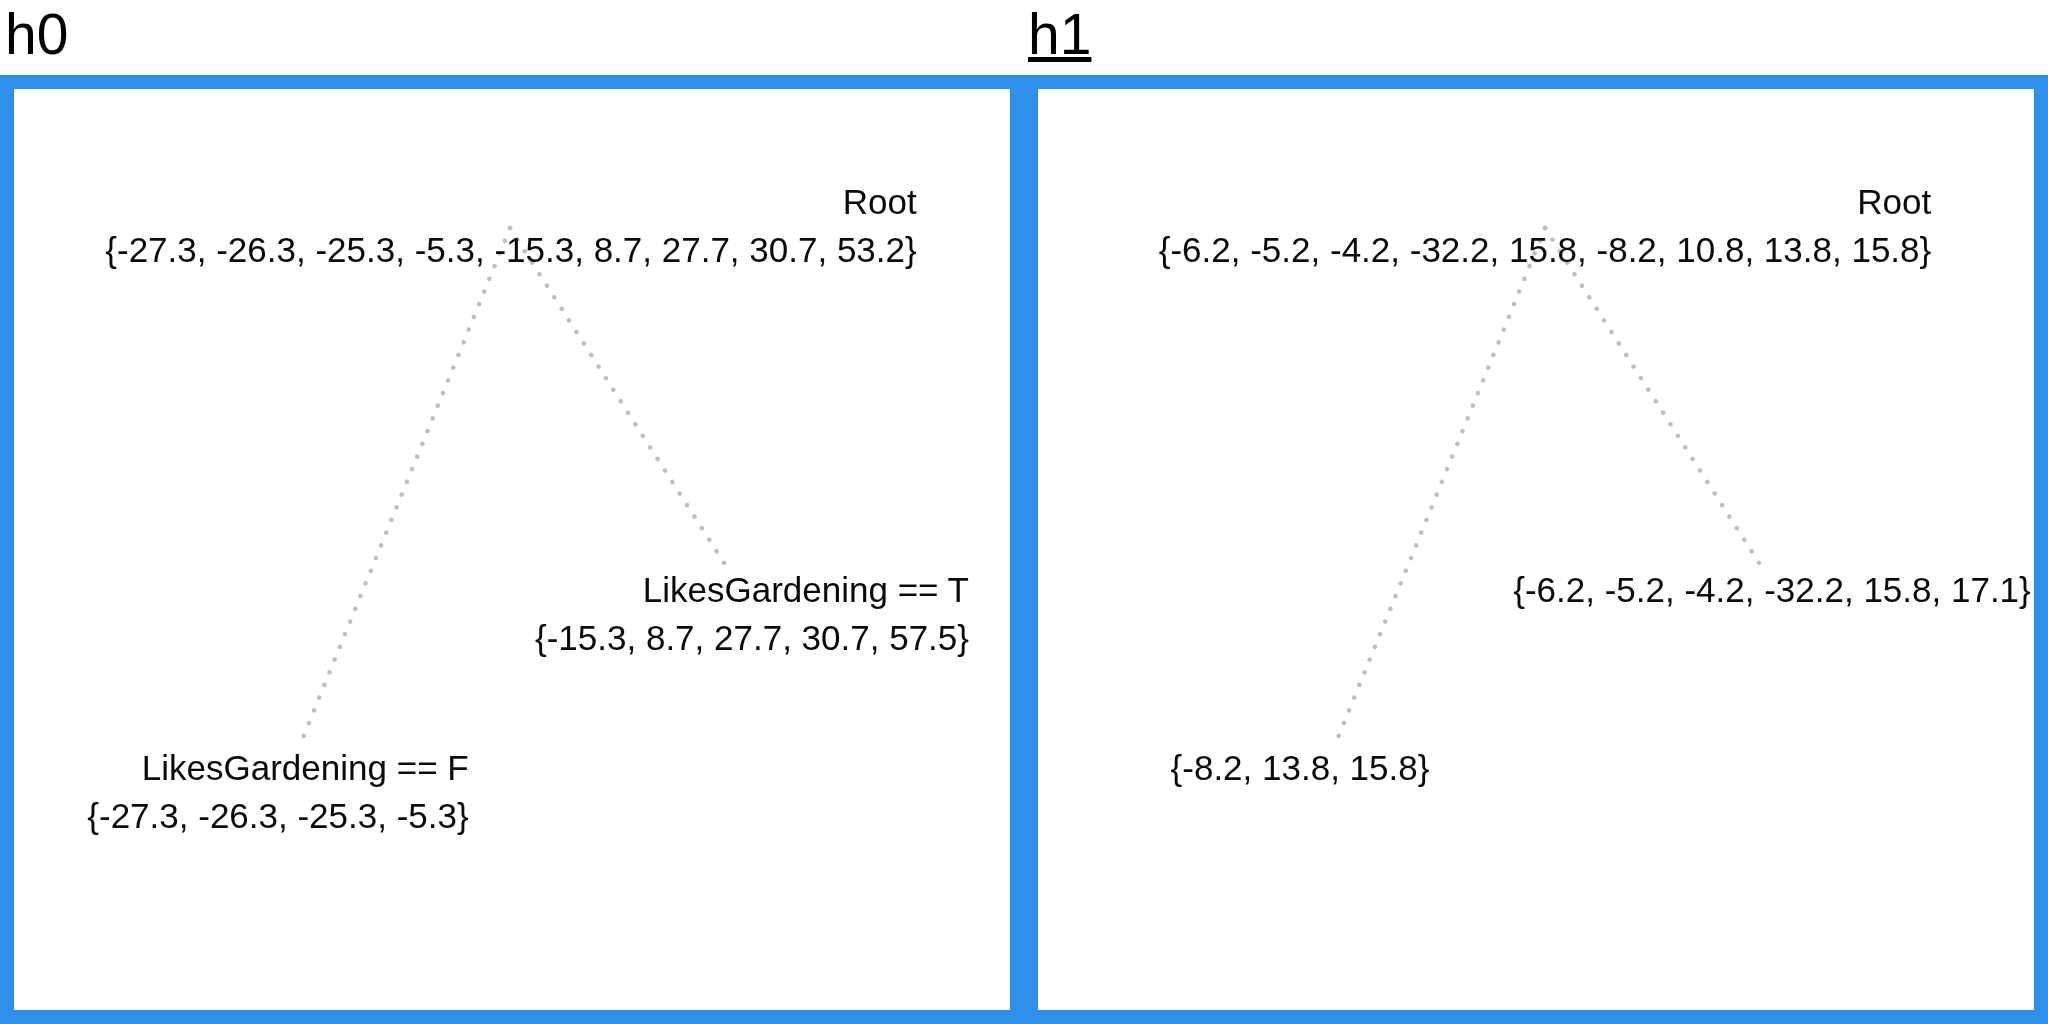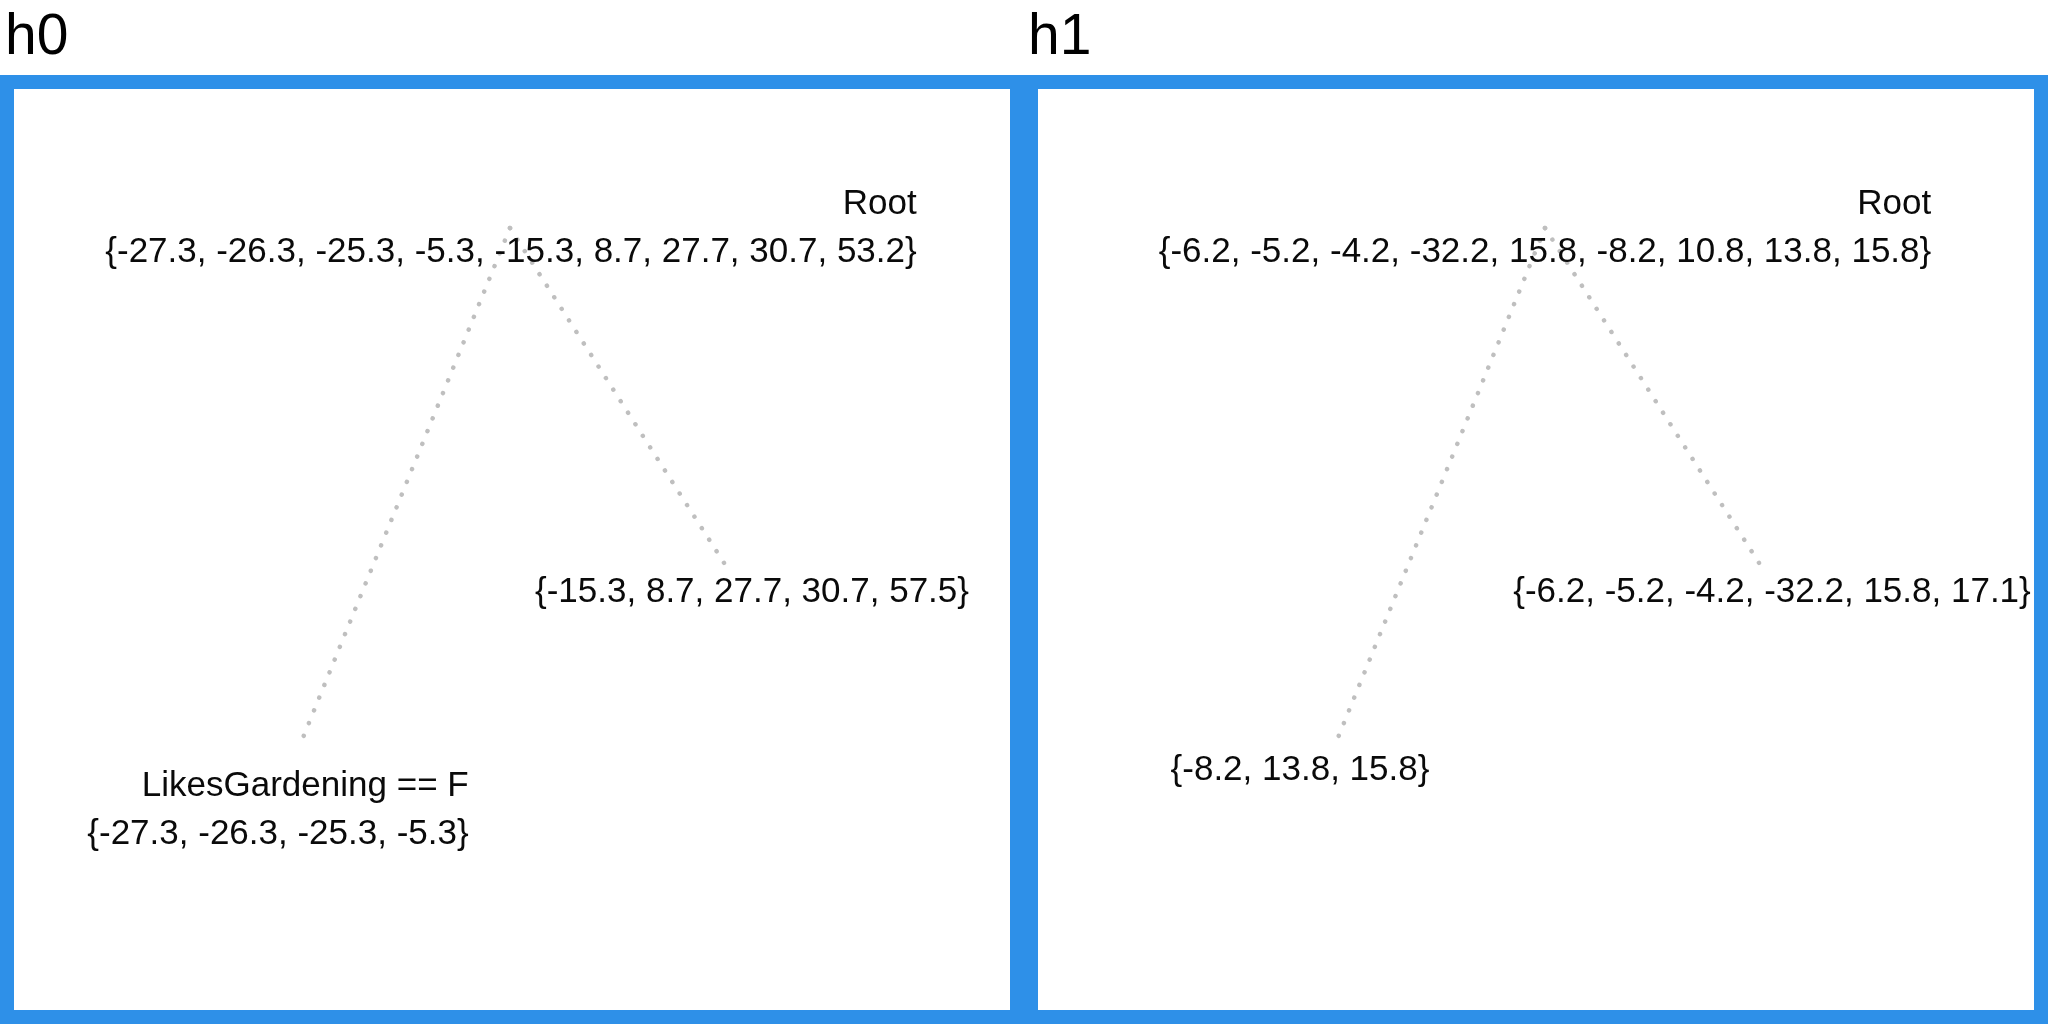--- a/index.html
+++ b/index.html
@@ -29,21 +29,21 @@
   .panel.p1 { left: 1024px; }
   .panel-title {
     position: absolute;
     top: 2px;
     font-size: 57px;
     line-height: 1.15;
     color: #000000;
     white-space: nowrap;
   }
   .panel-title.t0 { left: 5px; }
-  .panel-title.t1 { left: 1028px; }
+  .panel-title.t1 { left: 1028px; text-decoration: underline; }
   svg.edges {
     position: absolute;
     left: 0;
     top: 0;
     pointer-events: none;
   }
   svg.edges line {
     stroke: #bfbfbf;
     stroke-width: 4.5;
     stroke-linecap: round;
@@ -79,24 +79,25 @@
 
   <div class="panel-title t0">h0</div>
   <div class="panel-title t1">h1</div>
 
   <div class="node" style="left:511px; top:178px">
     <div>Root</div>
     <div>{-27.3, -26.3, -25.3, -5.3, -15.3, 8.7, 27.7, 30.7, 53.2}</div>
   </div>
 
   <div class="node" style="left:752px; top:566px">
+    <div>LikesGardening == T</div>
     <div>{-15.3, 8.7, 27.7, 30.7, 57.5}</div>
   </div>
 
-  <div class="node" style="left:278px; top:760px">
+  <div class="node" style="left:278px; top:744px">
     <div>LikesGardening == F</div>
     <div>{-27.3, -26.3, -25.3, -5.3}</div>
   </div>
 
   <div class="node" style="left:1545px; top:178px">
     <div>Root</div>
     <div>{-6.2, -5.2, -4.2, -32.2, 15.8, -8.2, 10.8, 13.8, 15.8}</div>
   </div>
 
   <div class="node" style="left:1772px; top:566px">

